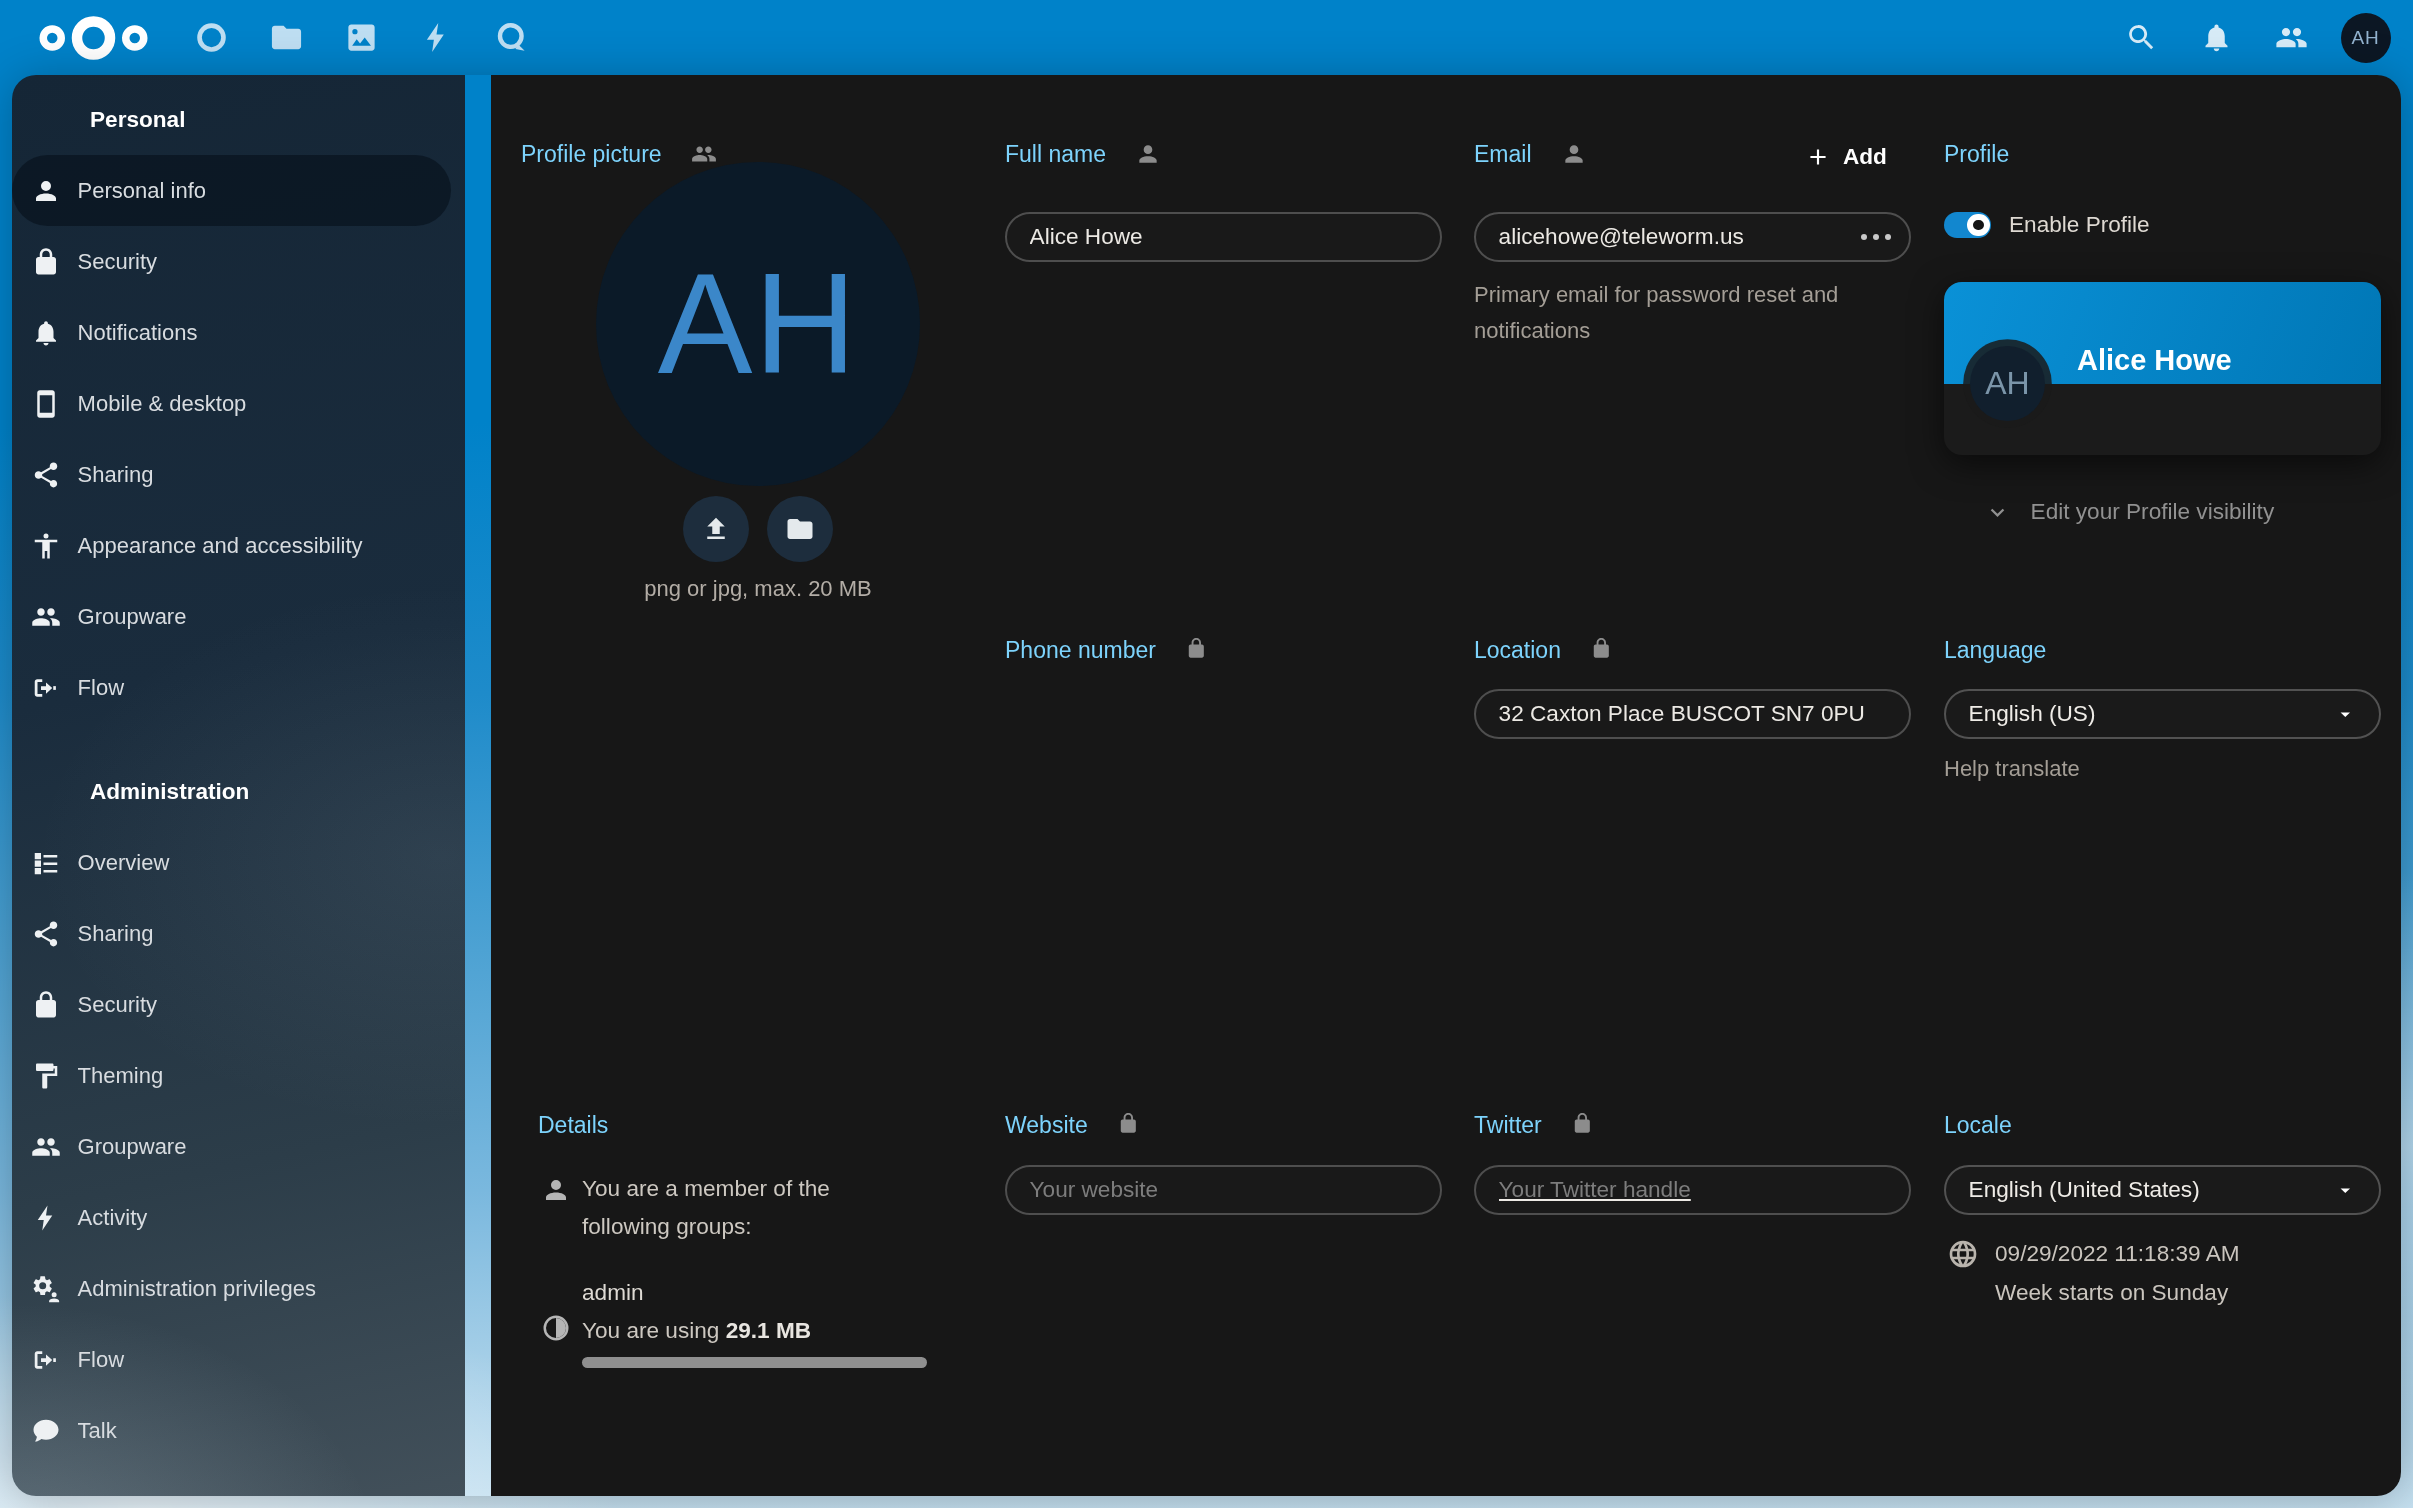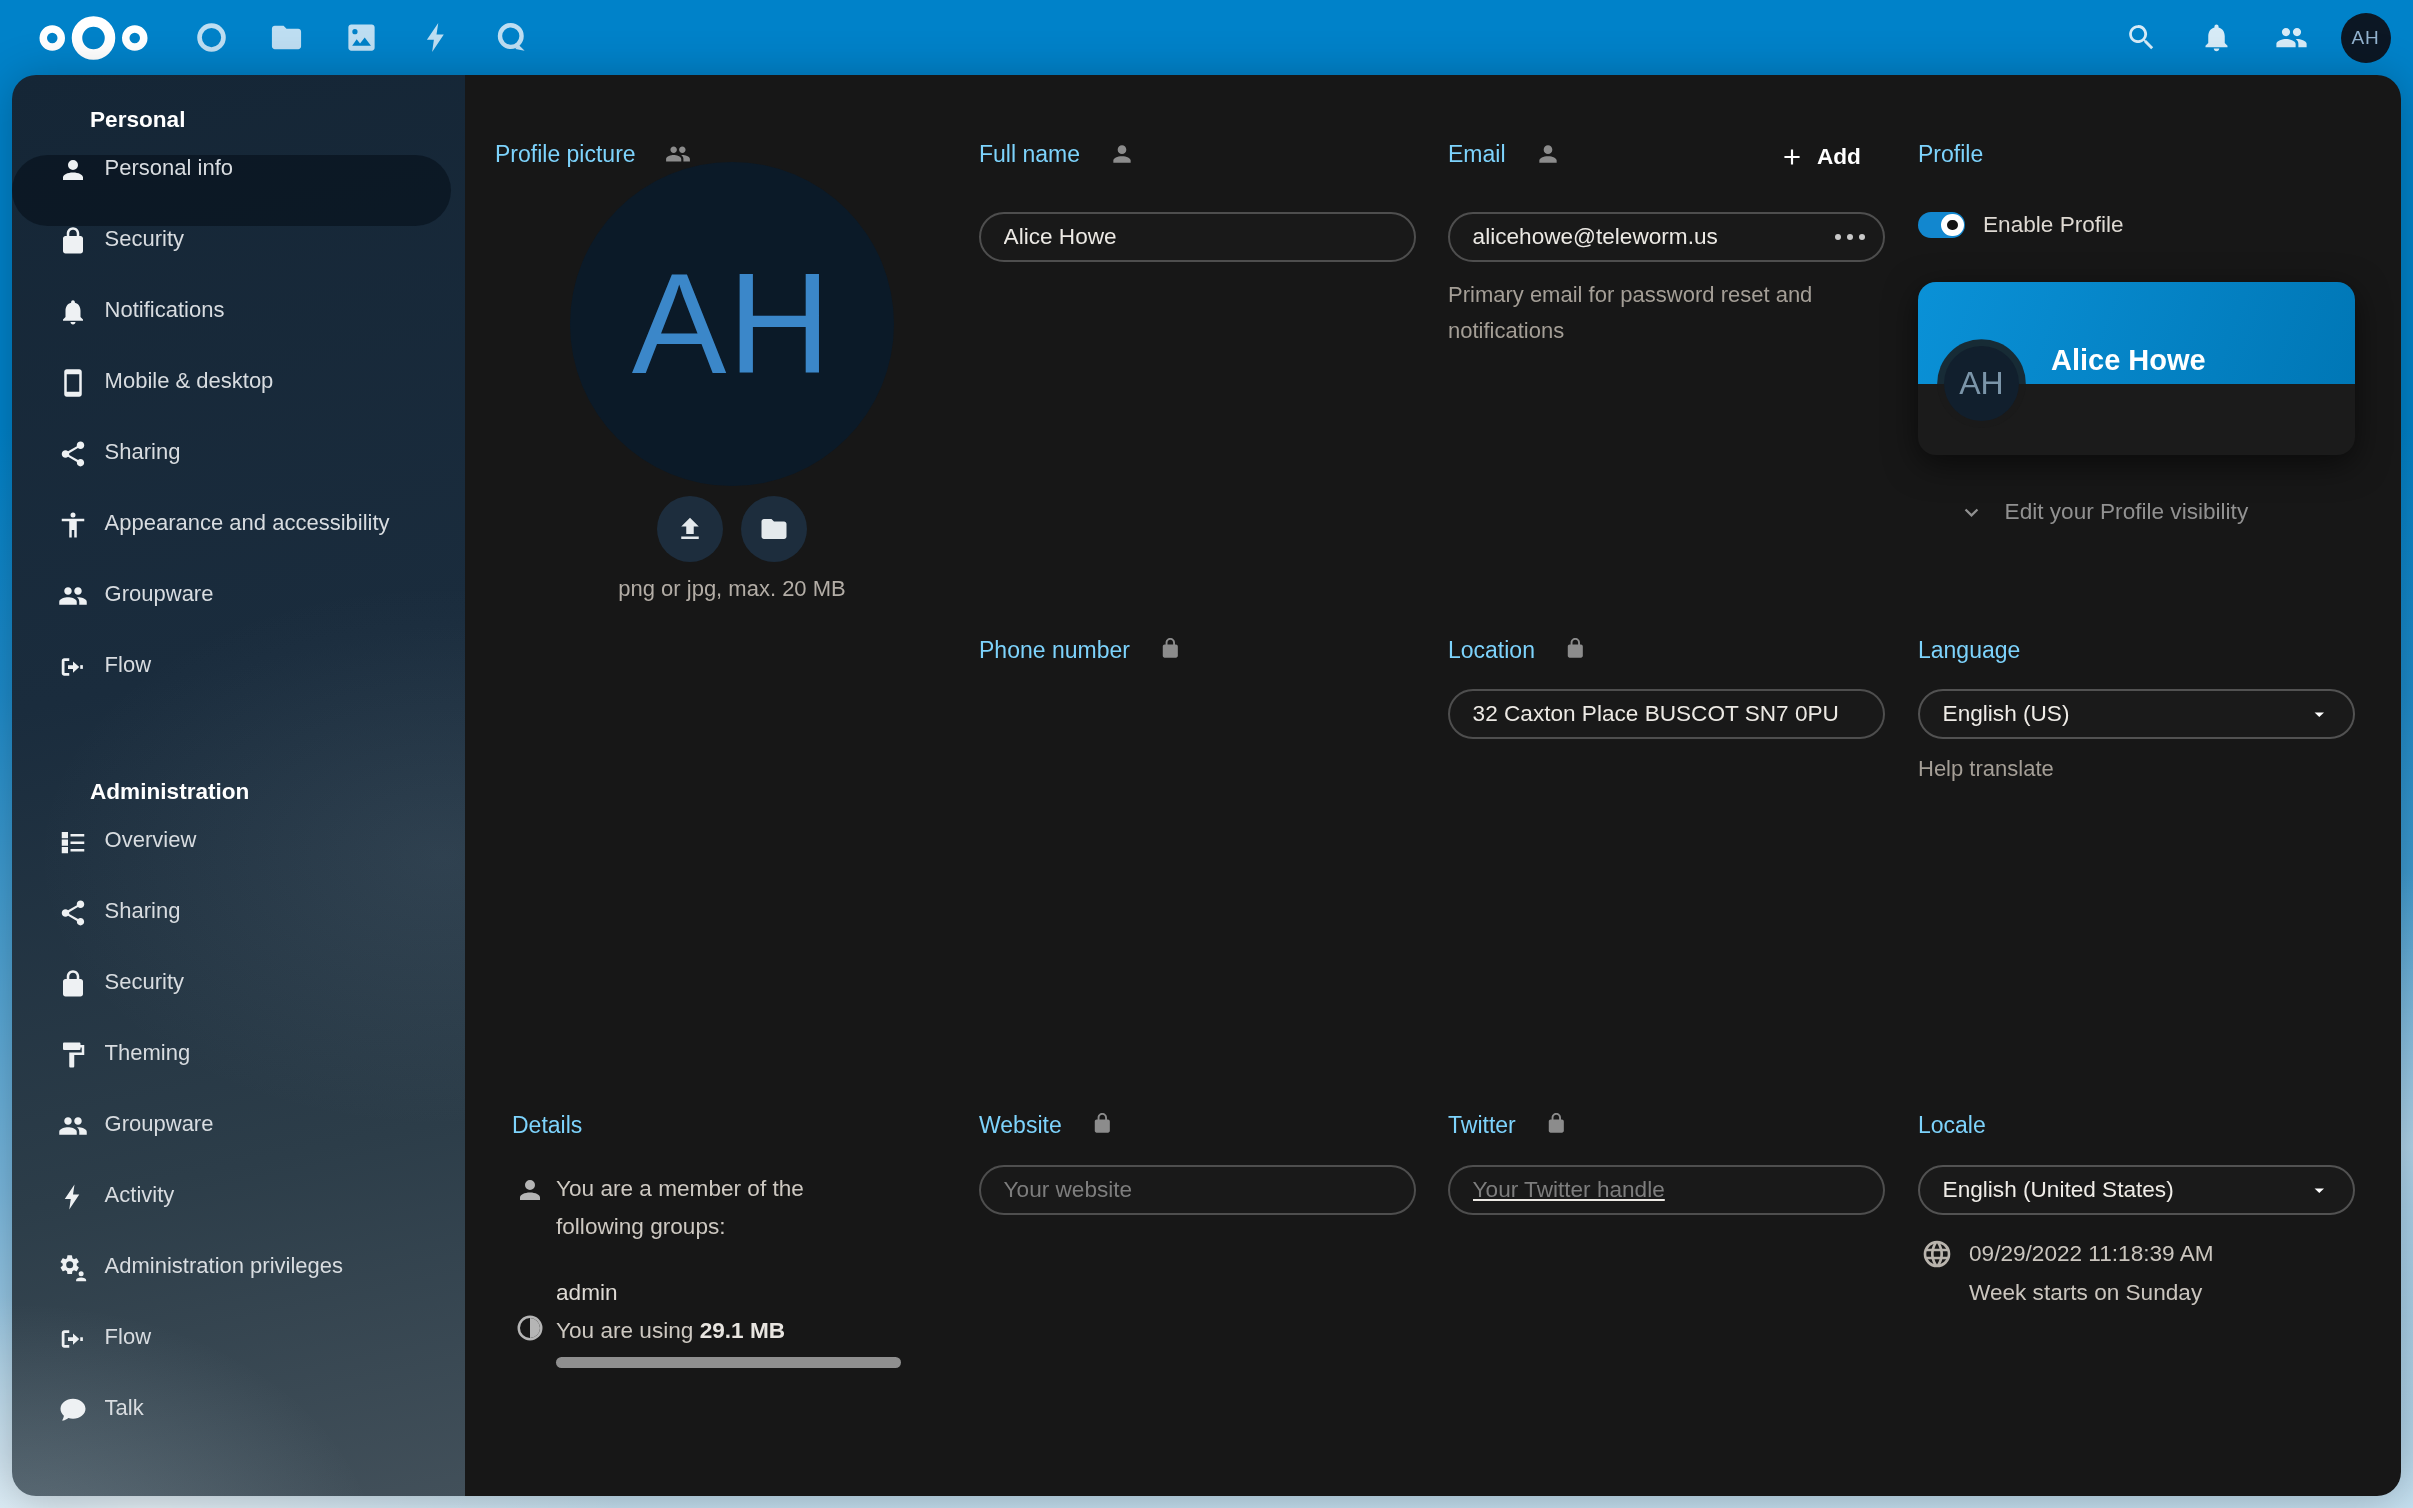--- a/index.html
+++ b/index.html
@@ -22,33 +22,33 @@
   .app-btn svg{width:35px;height:35px}
   .top-right{position:absolute;right:18px;top:0;height:75px;display:flex;align-items:center}
   .top-icon{width:75px;height:75px;display:flex;align-items:center;justify-content:center;color:#e3f1fa;opacity:.95}
   .top-icon svg{width:33px;height:33px}
   .top-avatar{width:50px;height:50px;border-radius:50%;background:#0c1724;color:#93b3cf;
     display:flex;align-items:center;justify-content:center;font-size:19px;letter-spacing:0.8px;margin:0 4.5px 0 12px;position:relative}
   .avatar-indicator{position:absolute;left:50%;transform:translateX(-50%);top:65px;width:27px;height:7.5px;border-radius:4.5px;background:#fff}
 
   
   .frame{position:absolute;top:75px;left:12px;right:12px;bottom:12px;border-radius:24px;overflow:hidden;
-    display:flex;box-shadow:0 3px 45px rgba(0,0,0,.25);}
+    display:flex;box-shadow:0 3px 45px rgba(0,0,0,.25);gap:26px;}
   .sidebar{width:453px;flex:0 0 453px;overflow:hidden;position:relative;
     background:
       radial-gradient(528px 377px at 0% 105%, rgba(190,210,220,.28), transparent 70%),
       radial-gradient(679px 453px at 95% 55%, rgba(160,180,195,.10), transparent 60%),
       linear-gradient(168deg,#152636 0%,#1a2c3d 42%,#2c3d49 75%,#42505a 100%);}
   .main{flex:1;background:#171717;position:relative;overflow:hidden}
 
   
   .nav{padding-top:9px}
   .nav-heading{height:71px;display:flex;align-items:center;padding-left:78px;
     color:#fff;font-weight:bold;font-size:22.6px}
-  .nav-item{height:71px;display:flex;align-items:flex-start;padding-left:46px;margin-right:13.6px;border-radius:36px;color:#d8dce0}
+  .nav-item{height:71px;display:flex;align-items:center;padding-left:19px;margin-right:13.6px;border-radius:36px;color:#d8dce0}
   .nav-item .nav-icon{width:30px;height:30px;color:#eef1f3;flex:0 0 30px}
   .nav-item .nav-icon svg{width:30px;height:30px}
   .nav-label{margin-left:16.6px;font-size:22px;white-space:nowrap}
   .nav-item.active{background:rgba(8,20,31,.72)}
   .sect-admin{margin-top:33px}
 
   
   .label-row{position:absolute;display:flex;align-items:flex-start;height:32px;font-size:23px;color:#7dd3fc;white-space:nowrap}
   .label-row .scope{margin-left:29px;color:#8c8c8c}
   .label-row .scope svg{width:26px;height:26px}

